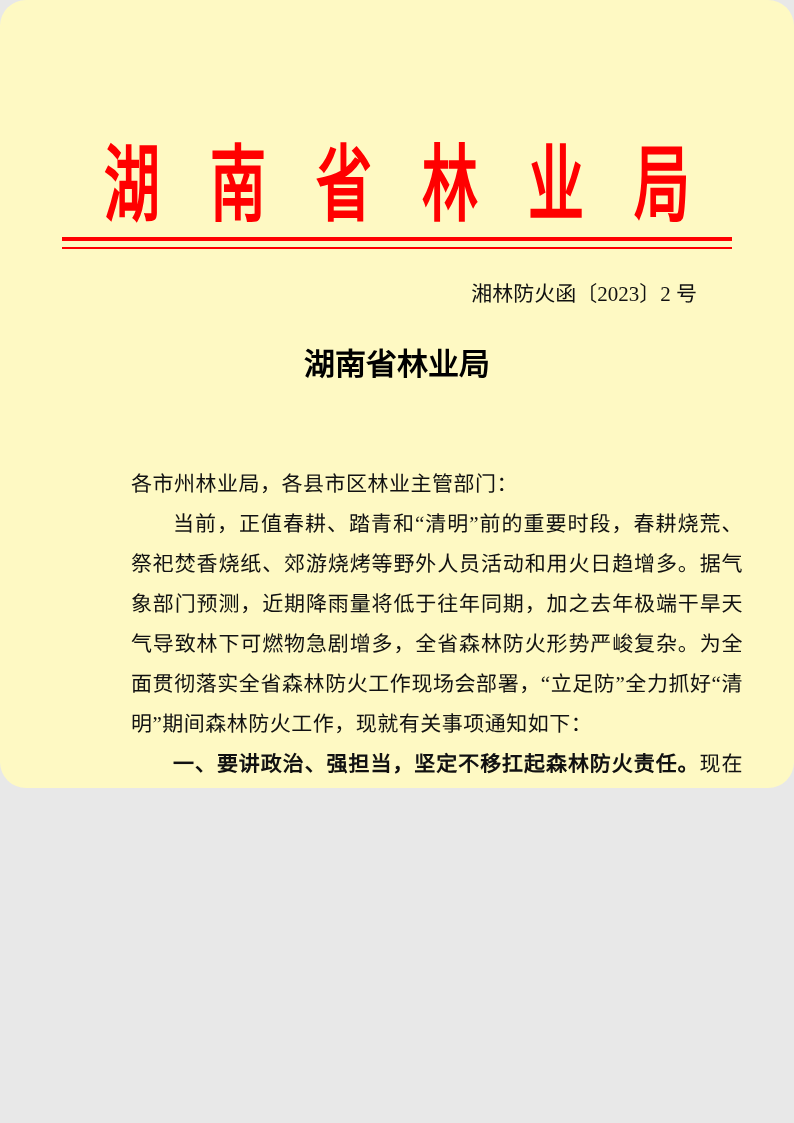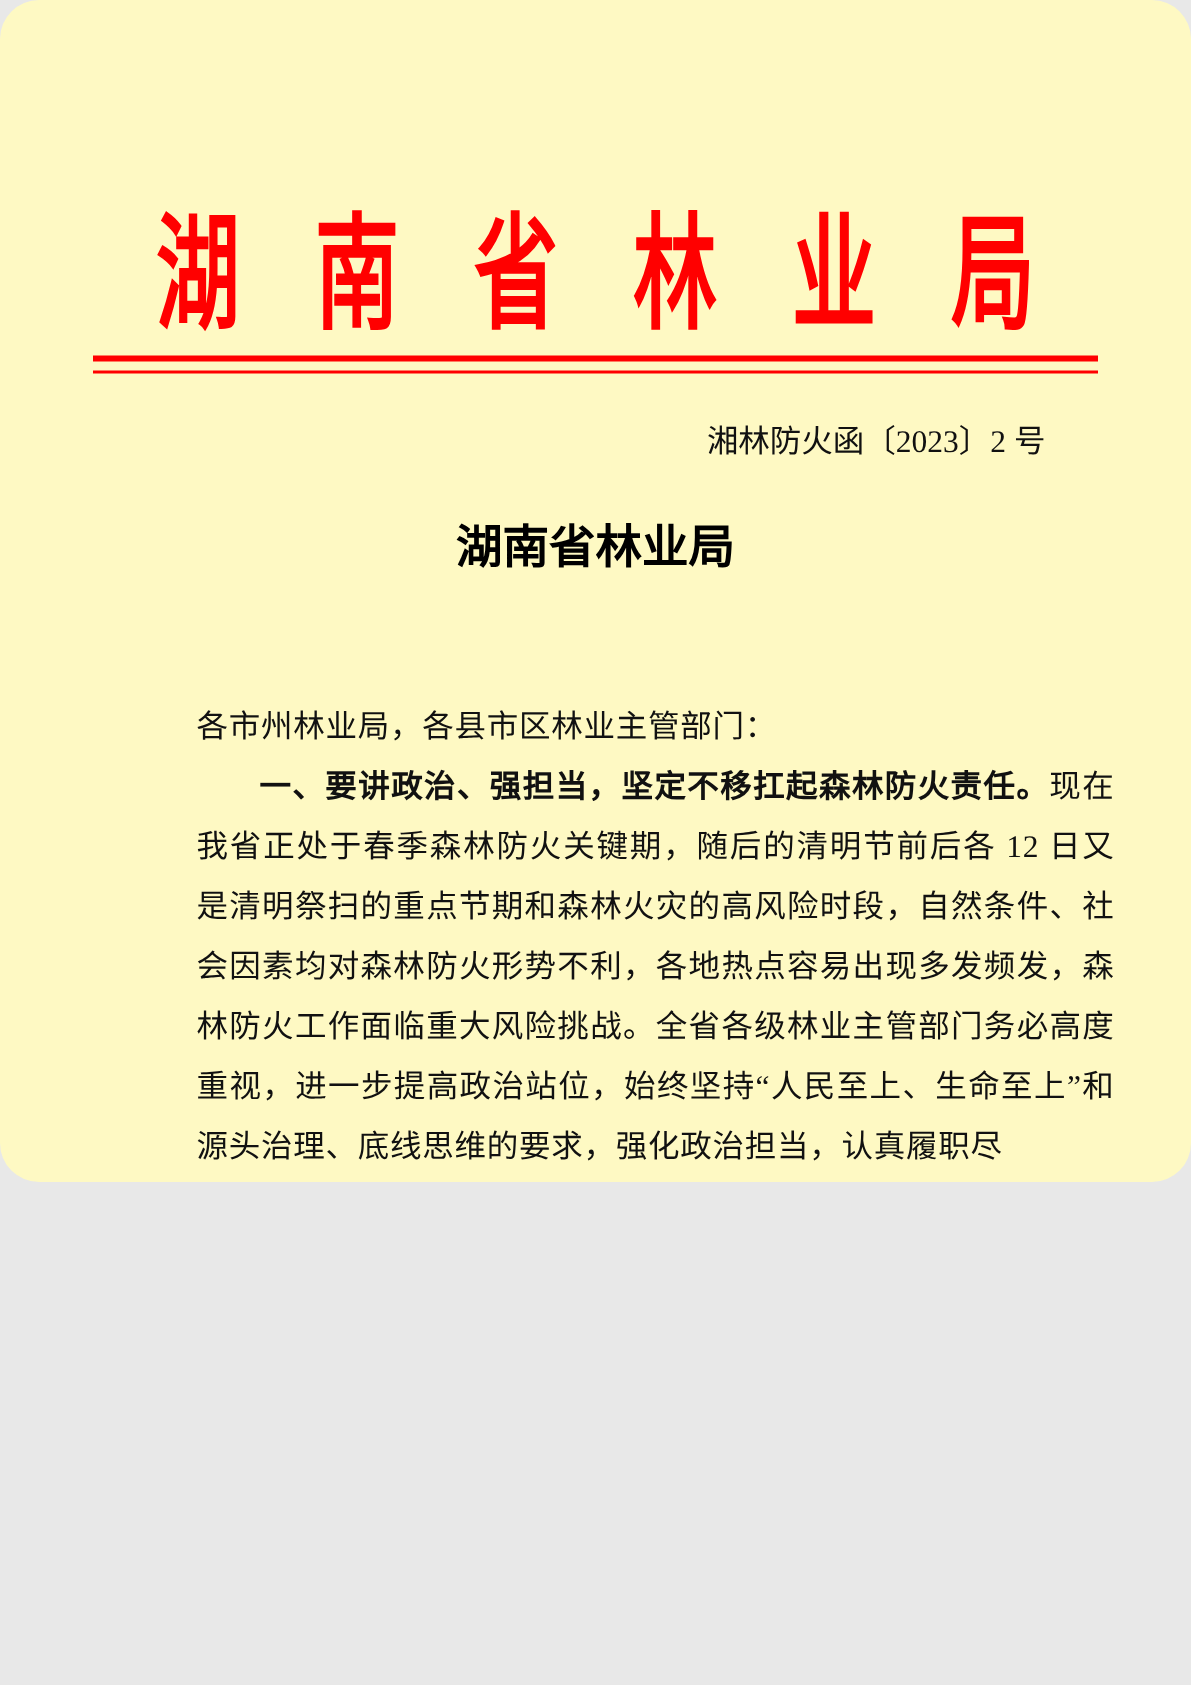--- a/index.html
+++ b/index.html
@@ -99,20 +99,21 @@
   </div>
 
   <div class="doc-number">湘林防火函〔2023〕2 号</div>
 
   <div class="doc-title">
     <div>湖南省林业局</div>
   </div>
 
   <div class="body-text">
     <p>各市州林业局，各县市区林业主管部门：</p>
+    <p class="indent">当前，正值春耕、踏青和“清明”前的重要时段，春耕烧荒、祭祀焚香烧纸、郊游烧烤等野外人员活动和用火日趋增多。据气象部门预测，近期降雨量将低于往年同期，加之去年极端干旱天气导致林下可燃物急剧增多，全省森林防火形势严峻复杂。为全面贯彻落实全省森林防火工作现场会部署，“立足防”全力抓好“清明”期间森林防火工作，现就有关事项通知如下：</p>
     <p class="indent"><span class="section-heading">一、要讲政治、强担当，坚定不移扛起森林防火责任。</span><span>现在我省正处于春季森林防火关键期，随后的清明节前后各 12 日又是清明祭扫的重点节期和森林火灾的高风险时段，自然条件、社会因素均对森林防火形势不利，各地热点容易出现多发频发，森林防火工作面临重大风险挑战。全省各级林业主管部门务必高度重视，进一步提高政治站位，始终坚持“人民至上、生命至上”和源头治理、底线思维的要求，强化政治担当，认真履职尽</span></p>
   </div>
 
   <div class="rule rule-bottom">
     <div class="bar-thin"></div>
     <div class="bar-thick"></div>
   </div>
 
 </div>
 

